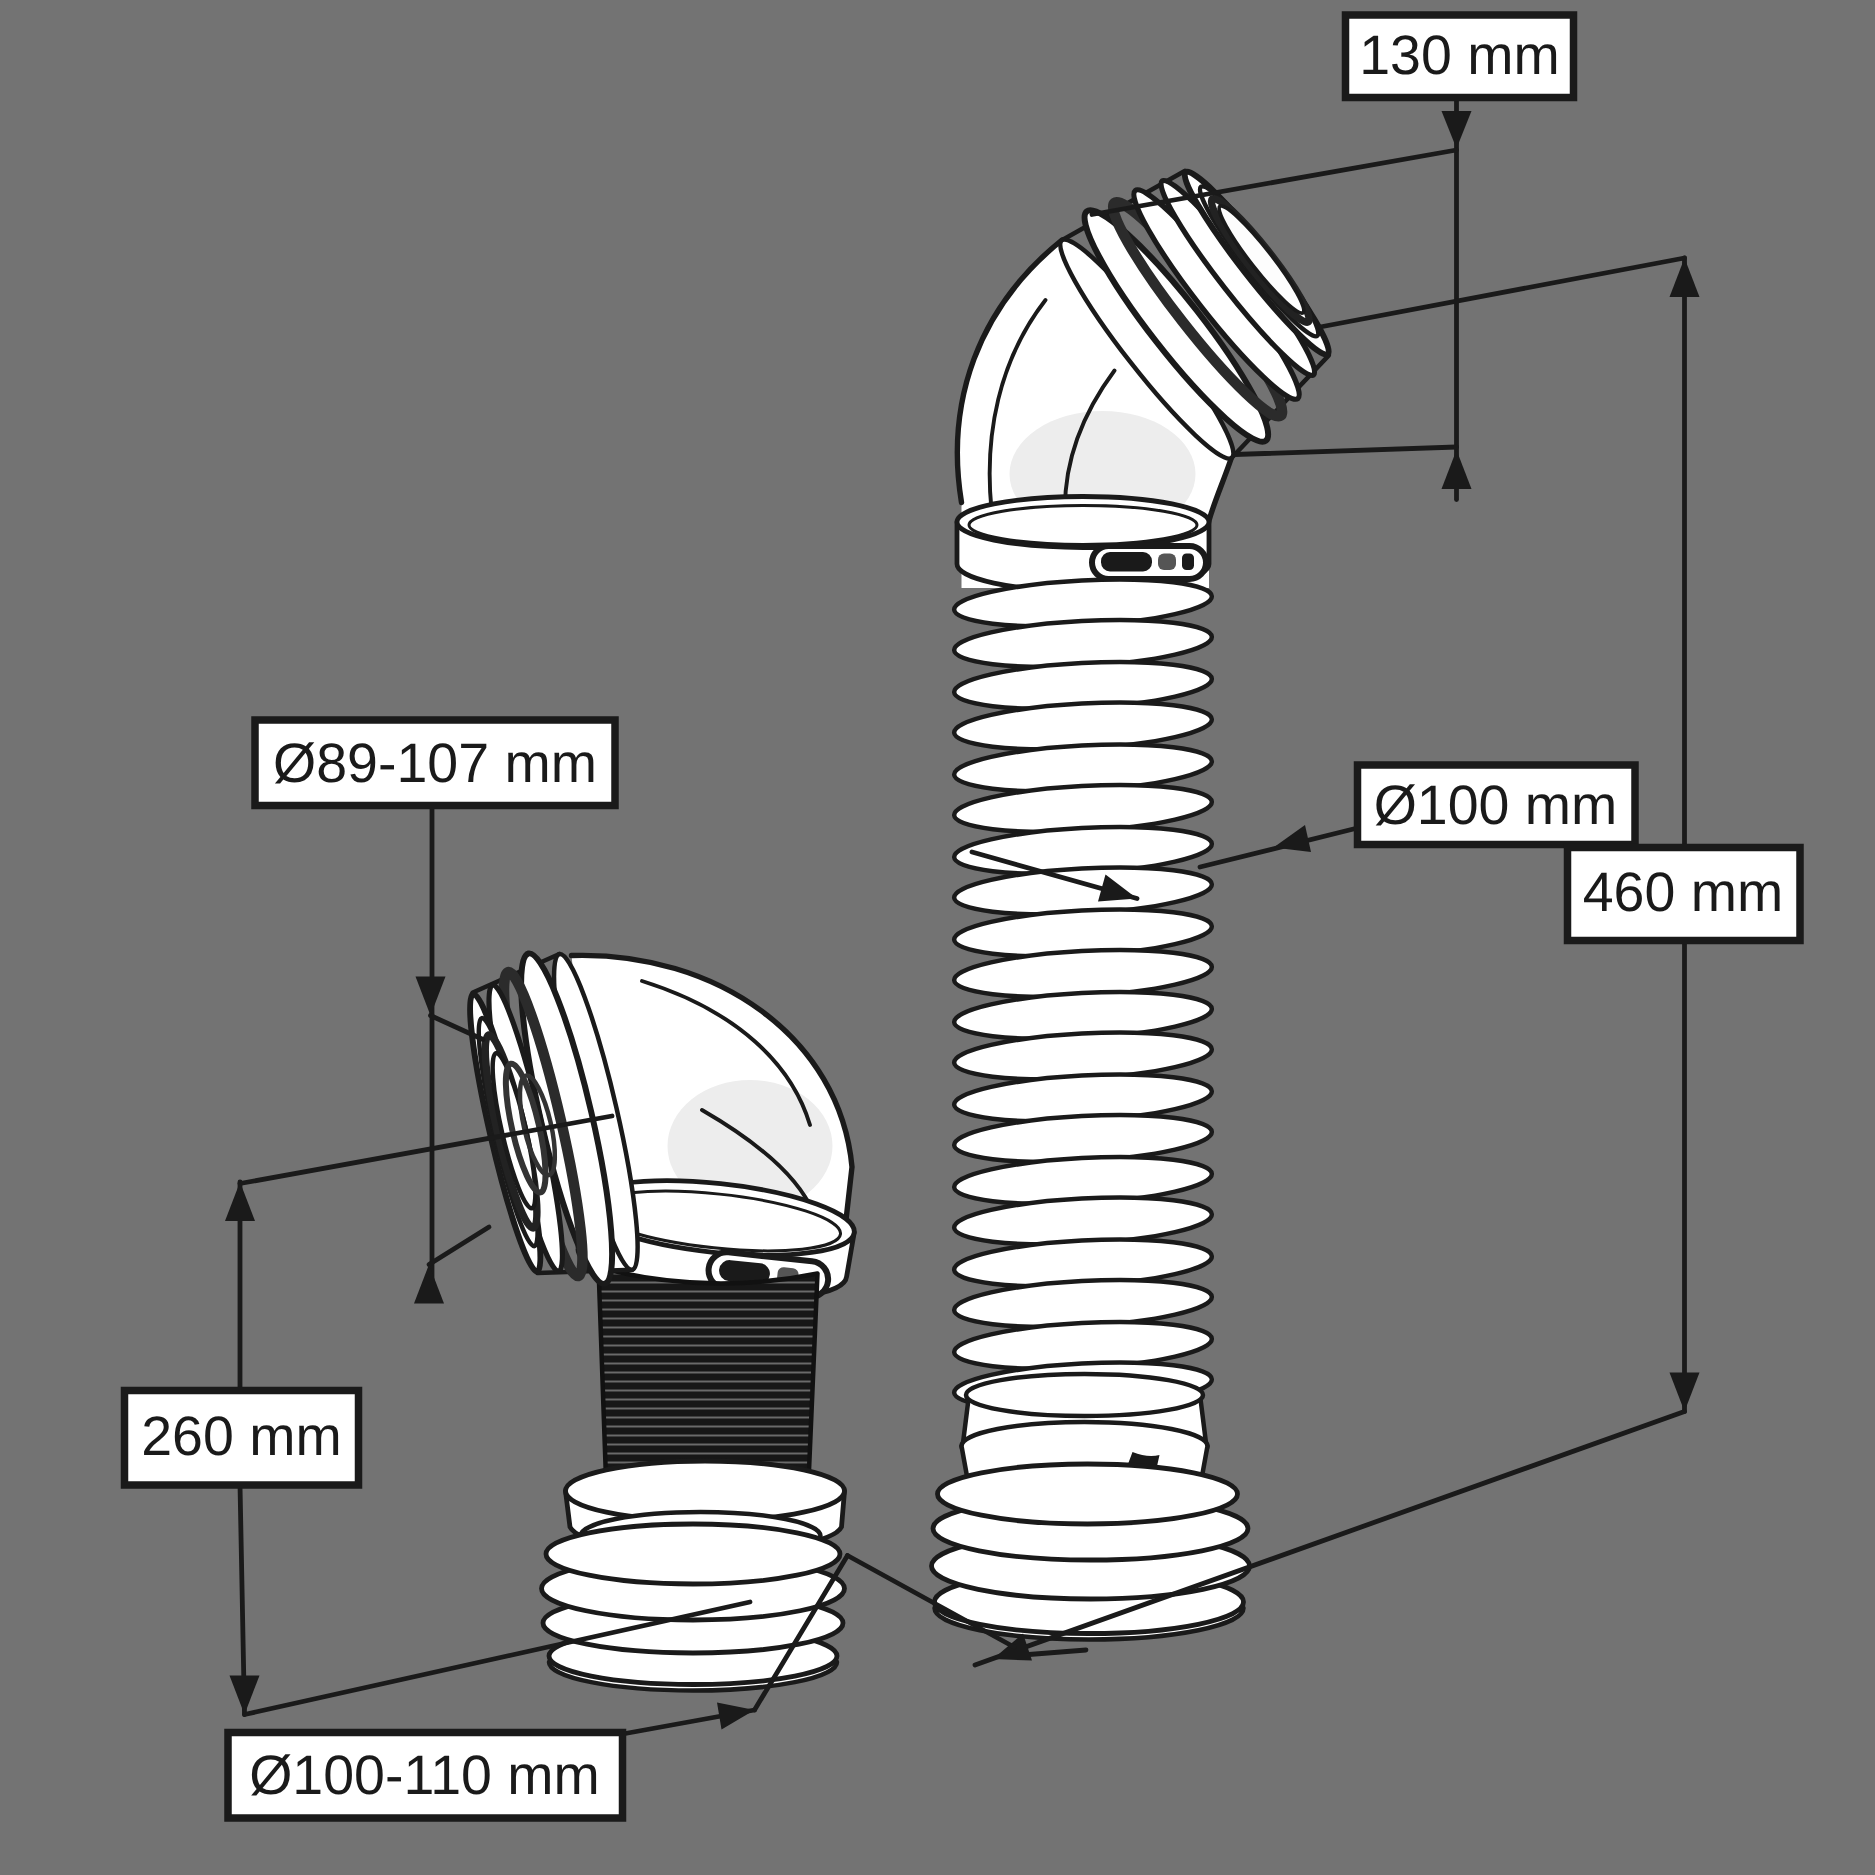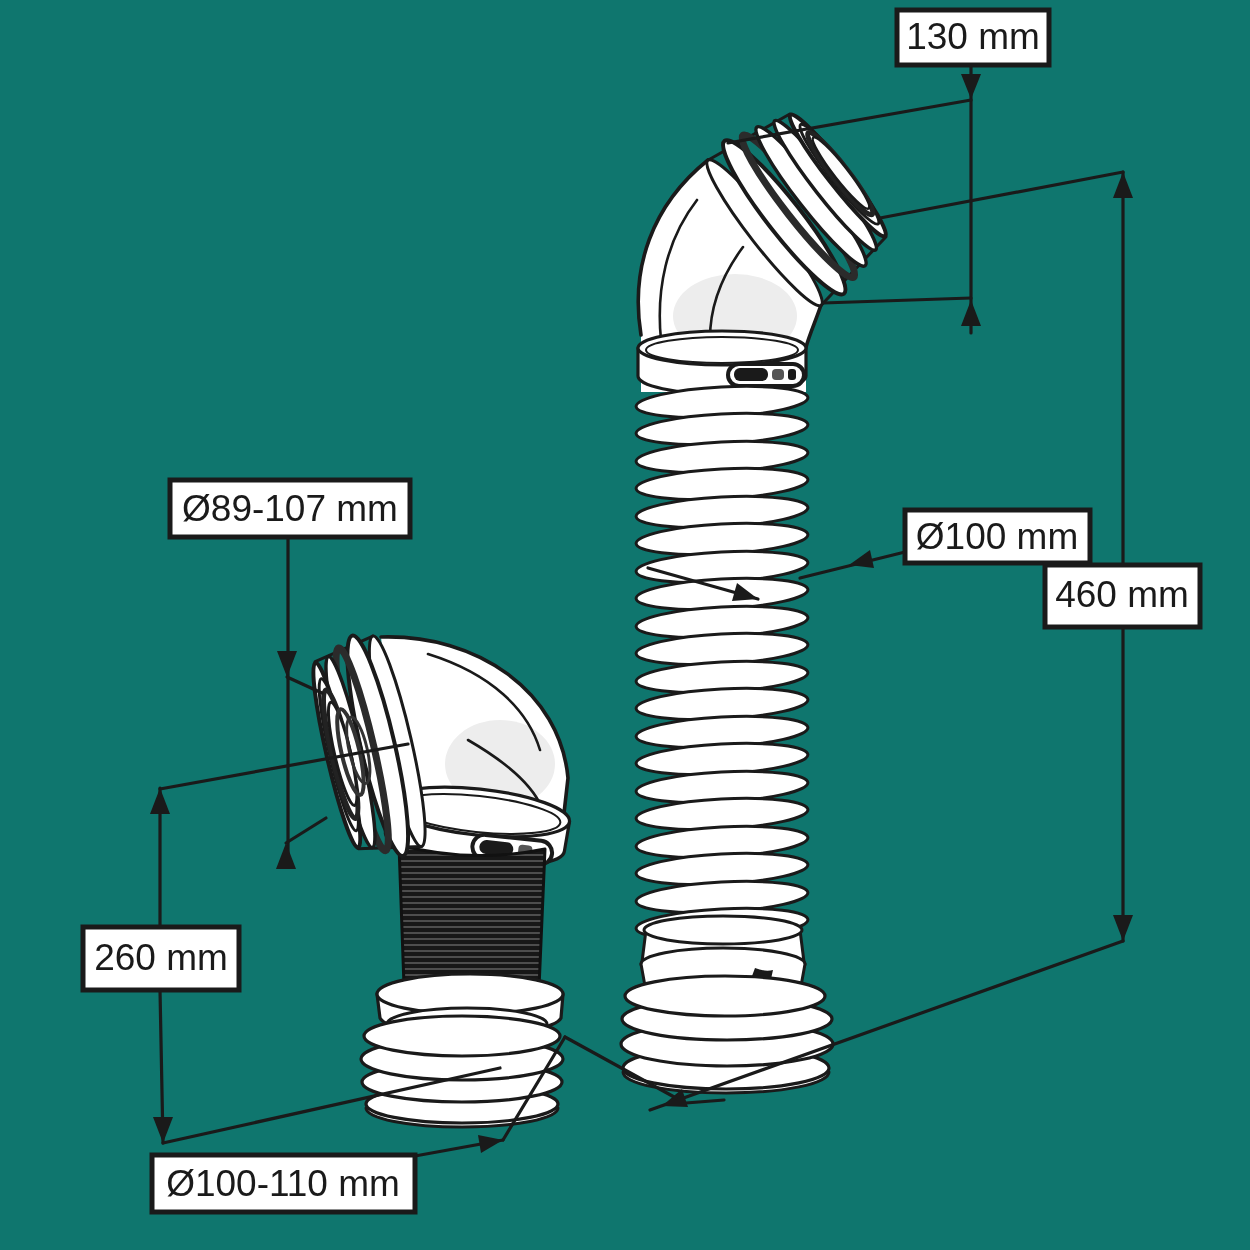--- a/index.html
+++ b/index.html
@@ -1,16 +1,16 @@
 <!DOCTYPE html>
 <html><head>
 <meta charset="utf-8">
 <style>
   html,body{margin:0;padding:0;background:#ffffff;}
-  .stage{position:relative;width:1250px;height:1250px;background:#0f766e;overflow:hidden;
+  .stage{position:relative;width:1250px;height:1250px;background:#737373;overflow:hidden;
          font-family:"Liberation Sans", sans-serif;}
   svg{display:block;}
   .dim-text{font-family:"Liberation Sans", sans-serif;font-size:37px;fill:#1a1a1a;}
 </style>
 </head>
 <body>
 
 <div class="stage">
 <svg width="1250" height="1250" viewBox="0 0 1250 1250">
   <defs>

